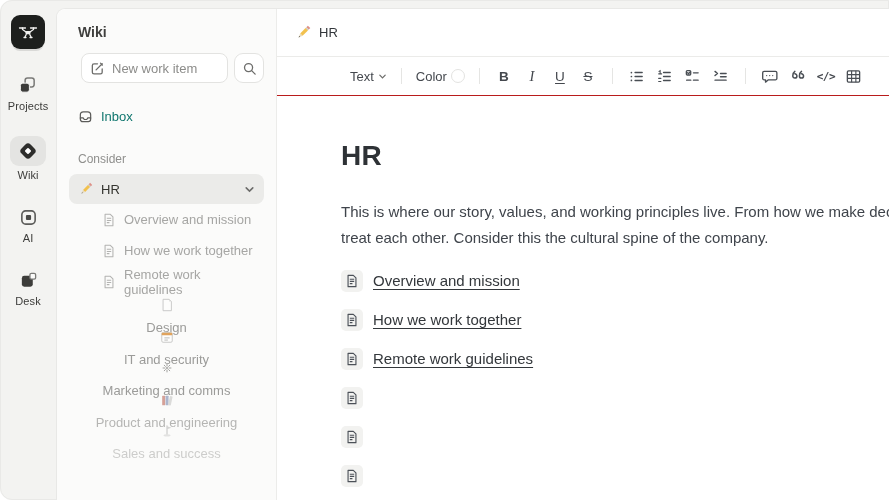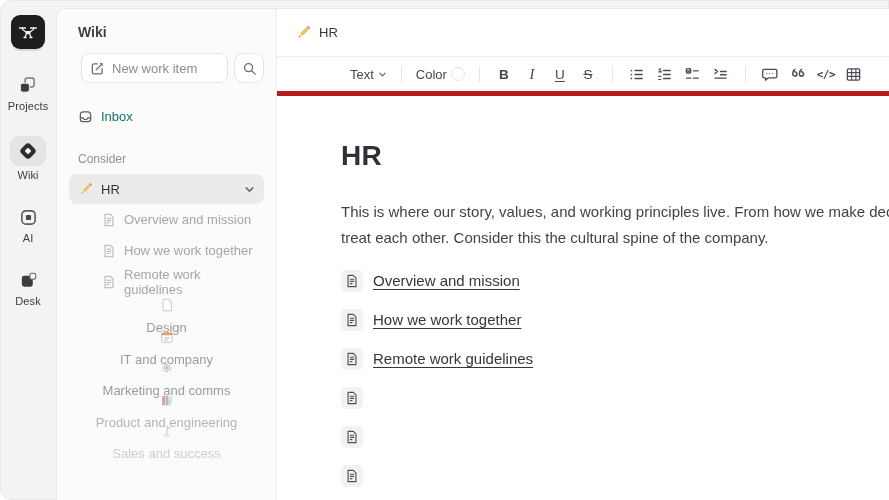--- a/index.html
+++ b/index.html
@@ -90,21 +90,21 @@
 
   
   .main { position: absolute; left: 220px; top: 0; right: 0; bottom: 0; background: #fff; }
   .breadcrumb-bar {
     height: 48px; display: flex; align-items: center; gap: 8px;
     padding-left: 18px; border-bottom: 1px solid #ebebe9;
   }
   .breadcrumb-text { font-size: 13px; color: #33373b; cursor: pointer; }
   .toolbar {
     height: 39px; display: flex; align-items: center;
-    padding-left: 70px; border-bottom: 5px solid #b91c1c; gap: 2px;
+    padding-left: 70px; border-bottom: 1px solid #b91c1c; gap: 2px;
   }
   .tb-btn {
     height: 26px; min-width: 26px; padding: 0 3px; border-radius: 6px;
     display: flex; align-items: center; justify-content: center; gap: 4px;
     cursor: pointer; color: #44484e; font-size: 13px;
   }
   .tb-sep { width: 1px; height: 16px; background: #e5e5e3; margin: 0 9px; }
   .tb-letter { font-size: 13.5px; width: 26px; }
   .tb-bold { font-weight: 700; }
   .tb-italic { font-style: italic; font-family: "Liberation Serif", serif; font-size: 14.5px; }
@@ -303,21 +303,21 @@
           <span>Design</span>
         </div>
         <div class="sb-row sb-cat">
           <span class="icon">
             <svg width="14" height="14" viewBox="0 0 16 16">
               <rect x="2" y="3" width="12" height="11" rx="1.5" fill="#fdfdfc" stroke="#c4c4c2" stroke-width="1"></rect>
               <path d="M2 3h12v3H2z" fill="#e0a35c"></path>
               <path d="M5 9h6M5 11.5h4" stroke="#b3b3b1" stroke-width="1"></path>
             </svg>
           </span>
-          <span>IT and company</span>
+          <span>IT and security</span>
         </div>
         <div class="sb-row sb-cat">
           <span class="icon">
             <svg width="14" height="14" viewBox="0 0 16 16" fill="none" stroke="#9d9d9b" stroke-width="1.1" stroke-linecap="round">
               <path d="M8 3.5v2M8 10.5v2M3.5 8h2M10.5 8h2M4.8 4.8l1.4 1.4M9.8 9.8l1.4 1.4M11.2 4.8L9.8 6.2M6.2 9.8l-1.4 1.4"></path>
               <circle cx="8" cy="8" r="1.4" fill="#b7b7b5" stroke="none"></circle>
             </svg>
           </span>
           <span>Marketing and comms</span>
         </div>

